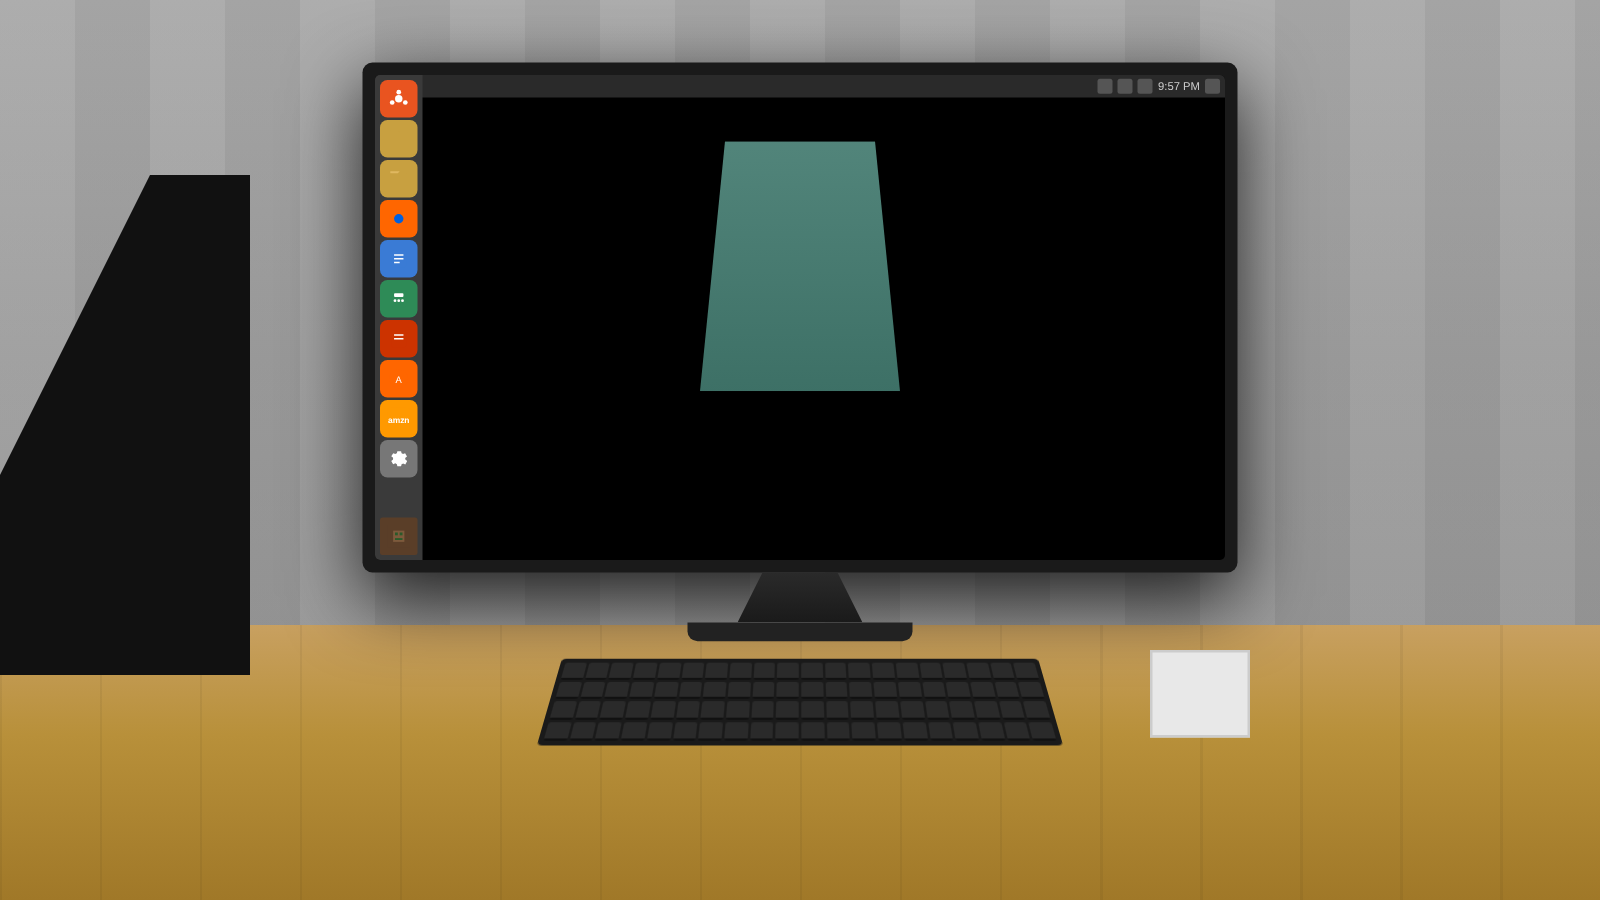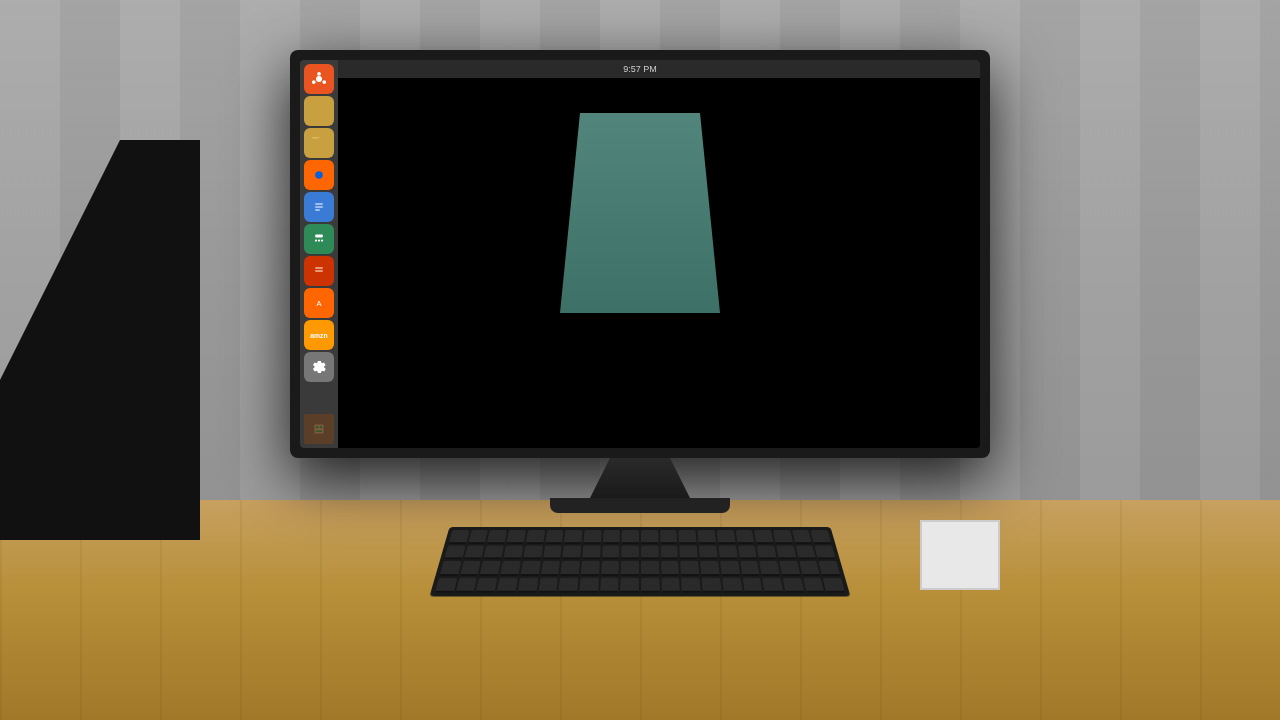--- a/index.html
+++ b/index.html
@@ -267,21 +267,20 @@
 
     
     .mc-topbar {
       background: #2a2a2a;
       height: 18px;
       display: flex;
       align-items: center;
       justify-content: flex-end;
       padding: 0 4px;
       gap: 4px;
-      flex-direction: column;
     }
 
     .topbar-icon {
       width: 12px;
       height: 12px;
       background: #555;
       border-radius: 2px;
       display: inline-block;
     }
 

